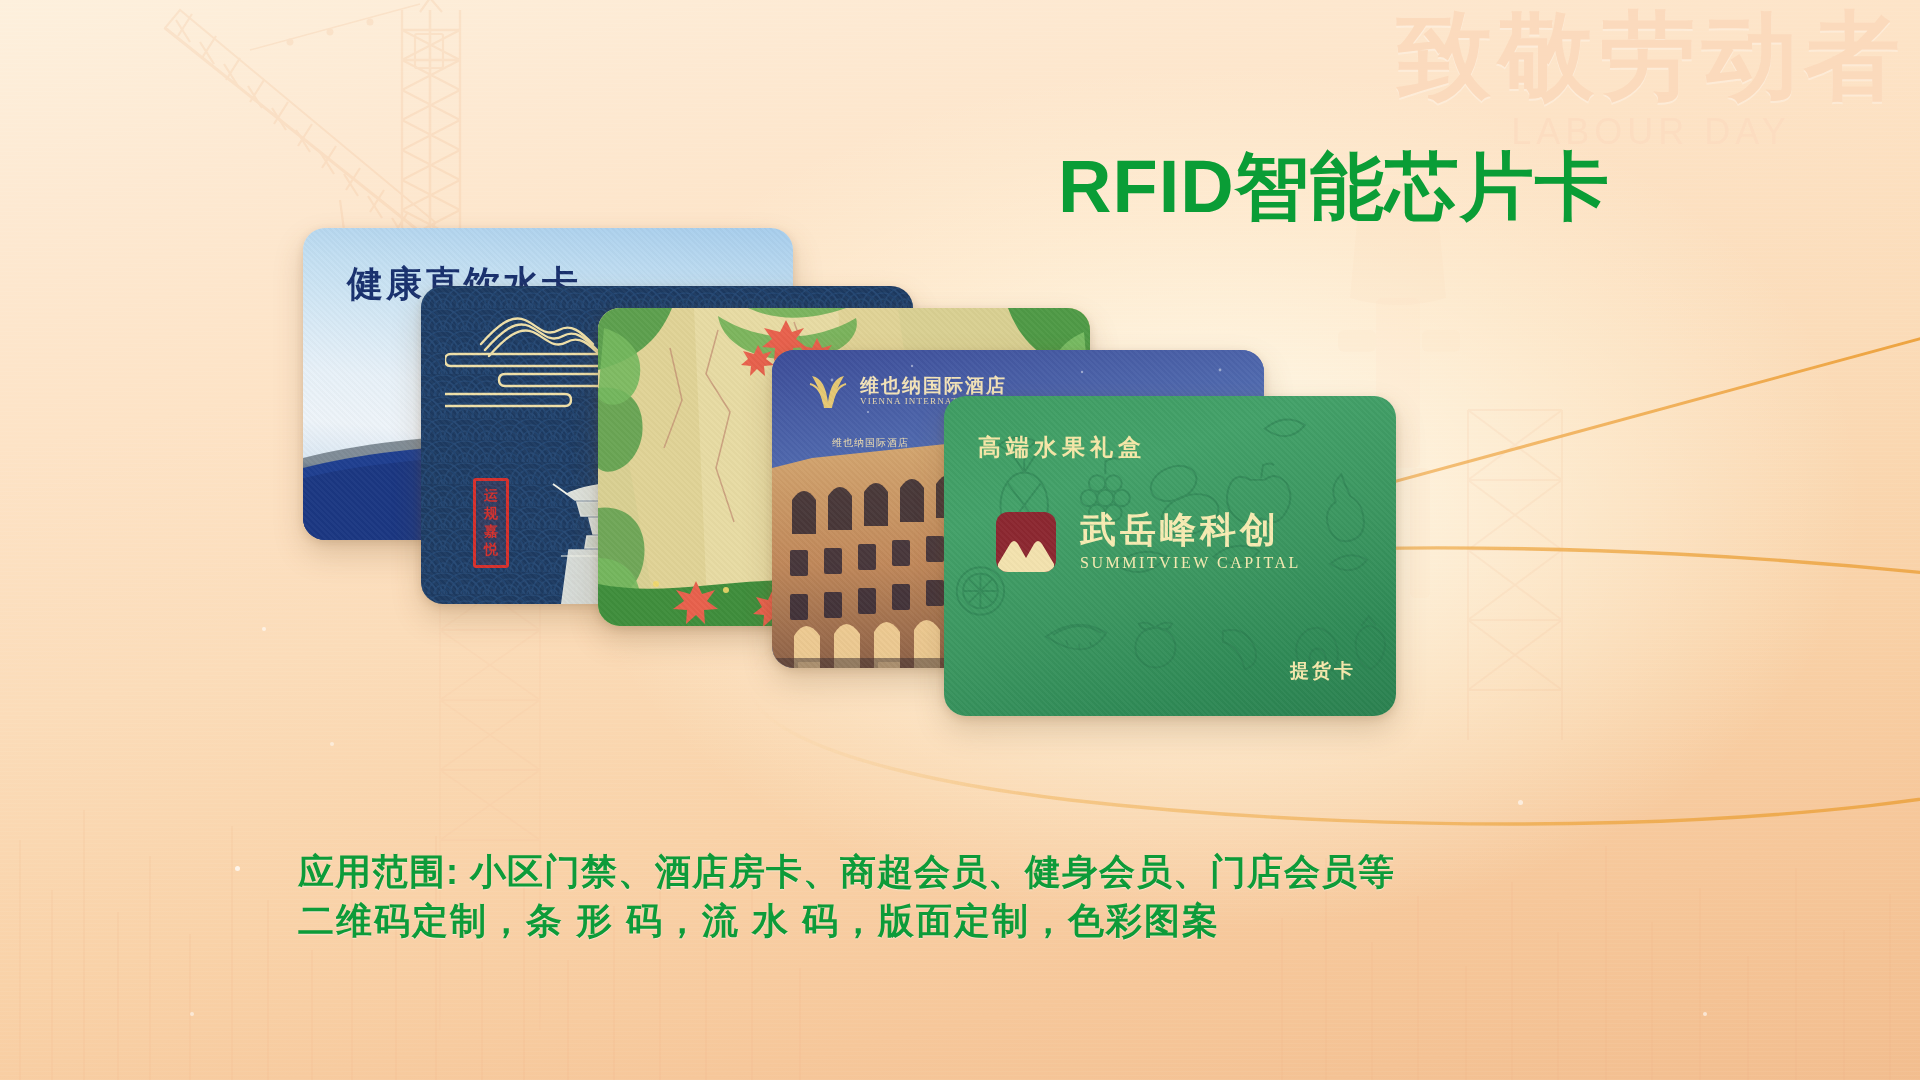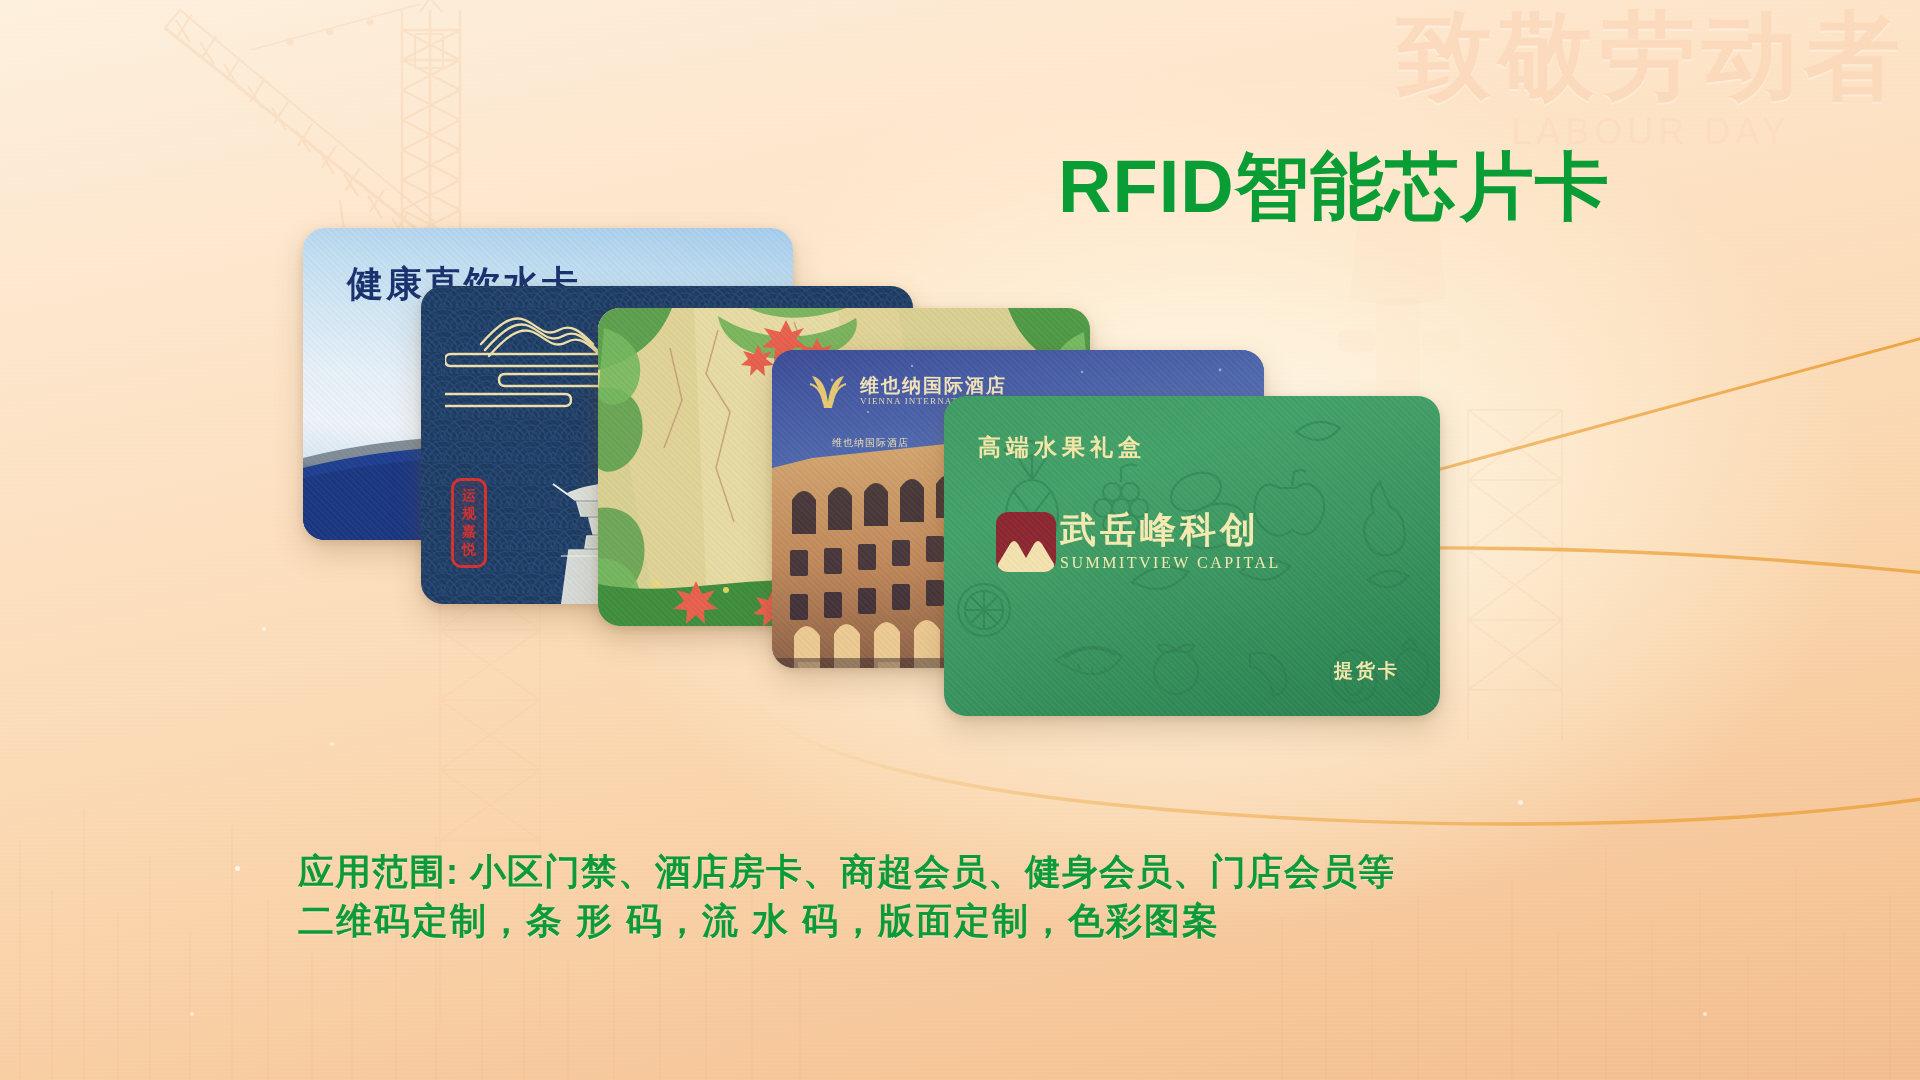--- a/index.html
+++ b/index.html
@@ -59,44 +59,44 @@
   #card1 .c1-title{position:absolute;left:44px;top:32px;font-size:36px;font-weight:700;color:#18306e;letter-spacing:3px;}
   #card1 .c1-wave{position:absolute;left:-20px;bottom:-8px;width:540px;height:130px;}
   #card1 .splash{position:absolute;right:62px;top:80px;width:120px;height:180px;opacity:.85;}
 
   
   #card2{left:421px;top:286px;width:492px;height:318px;background:#1d3a61;}
   #card2 .seigaiha{position:absolute;inset:0;opacity:.45;}
   #card2 .gold-lines{position:absolute;left:24px;top:18px;width:330px;height:110px;}
   #card2 .flower{position:absolute;right:44px;top:22px;width:56px;height:56px;}
   #card2 .pagoda{position:absolute;left:112px;bottom:-6px;width:300px;height:150px;}
-  #card2 .seal{position:absolute;left:30px;bottom:36px;width:30px;height:84px;
-     border:3px solid #d6302c;border-radius:10px;background:rgba(214,48,44,.10);}
+  #card2 .seal{position:absolute;left:52px;bottom:36px;width:30px;height:84px;
+     border:3px solid #d6302c;border-radius:3px;background:rgba(214,48,44,.10);}
   #card2 .seal span{display:block;color:#d6302c;font-size:14px;line-height:18px;text-align:center;margin-top:5px;font-weight:700;}
 
   
   #card3{left:598px;top:308px;width:492px;height:318px;
      background:linear-gradient(165deg,#8fc07a 0%,#b9cf84 18%,#dccf8e 40%,#e3d59a 62%,#c8d68c 82%,#92c079 100%);}
   #card3 .jungle{position:absolute;inset:0;}
 
   
   #card4{left:772px;top:350px;width:492px;height:318px;
      background:linear-gradient(170deg,#3f4f9b 0%,#4a62ab 22%,#5a7cbd 42%,#6d93c9 58%,#8a7a72 74%,#6d5a4d 100%);}
   #card4 .hotelart{position:absolute;inset:0;}
   #card4 .h-logo{position:absolute;left:36px;top:22px;display:flex;align-items:center;gap:12px;}
   #card4 .h-cn{font-size:19px;color:#f3e3b8;font-weight:700;letter-spacing:2px;line-height:1.05;}
   #card4 .h-en{font-size:9px;color:#e9d9ae;letter-spacing:1.2px;font-family:"Liberation Serif",serif;}
   #card4 .h-logo2{position:absolute;left:60px;top:86px;font-size:10px;color:#f0dfb0;letter-spacing:1px;}
 
   
-  #card5{left:944px;top:396px;width:496px;height:320px;
+  #card5{left:944px;top:396px;width:452px;height:320px;
      background:linear-gradient(160deg,#3f9d63 0%,#43a169 28%,#3b9660 56%,#2f8a56 80%,#2b8150 100%);}
   #card5 .fruitart{position:absolute;inset:0;opacity:.55;}
   #card5 .c5-top{position:absolute;left:34px;top:36px;font-size:23px;color:#f6e7a8;letter-spacing:5px;font-weight:700;}
-  #card5 .c5-brand{position:absolute;left:52px;top:116px;display:flex;align-items:center;gap:4px;}
+  #card5 .c5-brand{position:absolute;left:52px;top:116px;display:flex;align-items:center;gap:24px;}
   #card5 .c5-mark{width:60px;height:60px;border-radius:12px;background:#8c2730;position:relative;overflow:hidden;}
   #card5 .c5-cn{font-size:36px;color:#f7ebb2;font-weight:800;letter-spacing:4px;line-height:1;}
   #card5 .c5-en{font-size:16px;color:#f7ebb2;letter-spacing:2.5px;font-family:"Liberation Serif",serif;margin-top:6px;}
   #card5 .c5-badge{position:absolute;right:40px;bottom:32px;font-size:19px;color:#f6e8ac;letter-spacing:3px;font-weight:700;}
 </style>
 </head>
 <body>
 
 <div id="stage">
 

